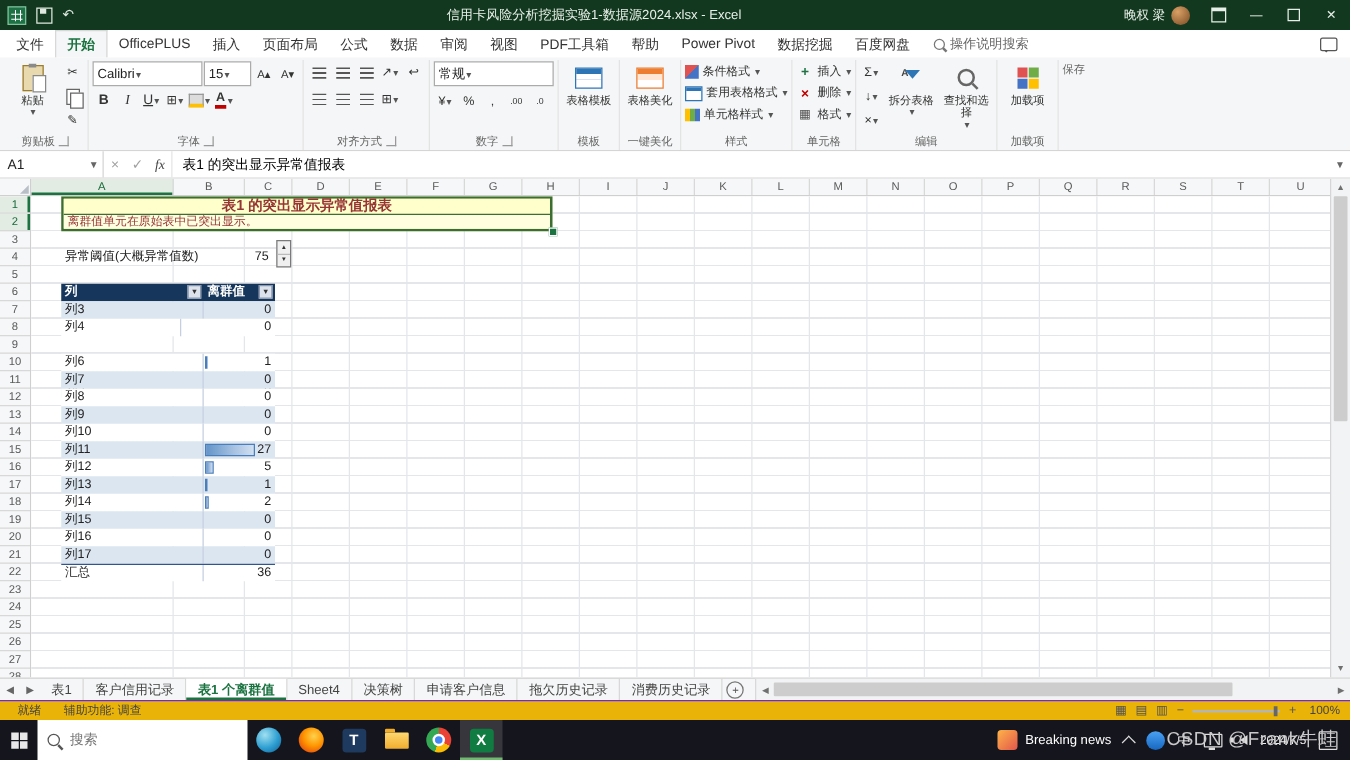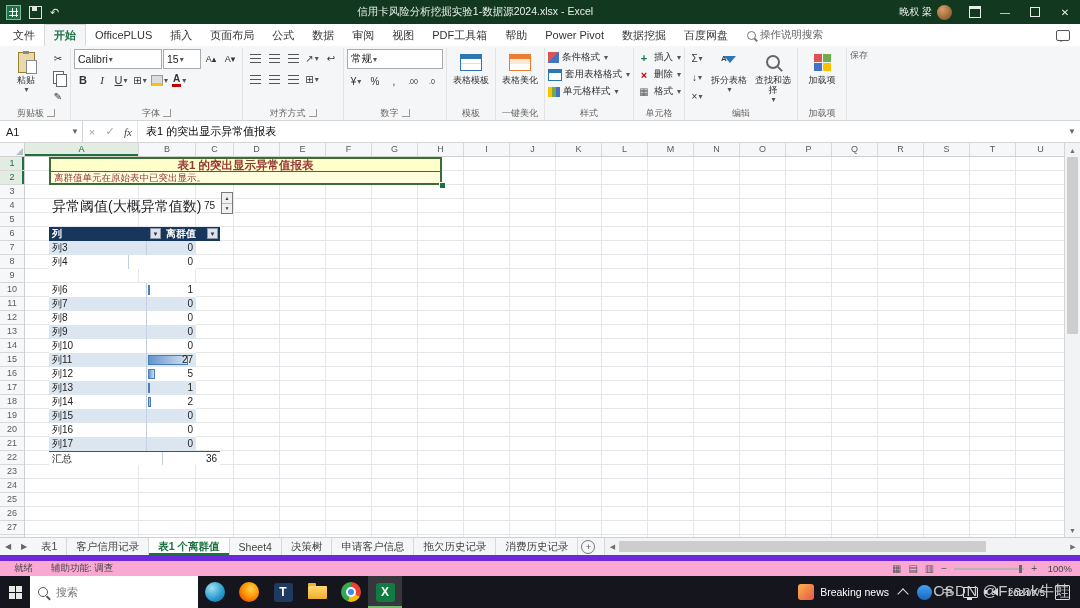--- a/index.html
+++ b/index.html
@@ -113,35 +113,35 @@
   .rhcell{height:14px;box-sizing:border-box;border-bottom:1px solid #d8d8d8;font-size:9px;color:#5a5a5a;text-align:center;line-height:13px}
   .rhcell.sel{background:#e2ece2;color:#1a6b3c;box-shadow:inset -2px 0 0 #1a7340}
   .cells{flex:1;position:relative;background-color:#fff;background-image:repeating-linear-gradient(to bottom,transparent 0 13px,#e4e6ea 13px 14px)}
   .vline{position:absolute;top:0;bottom:0;border-right:1px solid #e4e6ea;z-index:1}
 
   
   .titleblock{position:absolute;left:24px;top:0;width:393px;height:28px;z-index:3;border:2px solid #3c6e33;box-sizing:border-box;background:#ffffcc}
   .titlerow1{height:12px;color:#963634;font-weight:bold;font-size:11.5px;text-align:center;line-height:12px;border-bottom:1px solid #3c6e33;background:#ffffcc}
   .titlerow2{height:11px;color:#963634;font-size:9.5px;line-height:11px;padding-left:3px;background:#ffffe0;white-space:nowrap}
   .fillhandle{position:absolute;left:414px;top:25px;width:5px;height:5px;background:#1a7340;border:1px solid #fff;z-index:4}
-  .threslabel{position:absolute;left:27px;top:42px;height:14px;line-height:14px;font-size:14px;color:#222;z-index:2;white-space:nowrap}
+  .threslabel{position:absolute;left:27px;top:42px;height:14px;line-height:14px;font-size:10px;color:#222;z-index:2;white-space:nowrap}
   .thresval{position:absolute;left:138px;top:42px;width:52px;height:14px;line-height:14px;text-align:right;font-size:10px;color:#222;z-index:2}
   .spinner{position:absolute;left:196px;top:35px;width:12px;height:22px;z-index:3;display:flex;flex-direction:column;border:1px solid #7a7a7a;background:#f0f0f0;box-sizing:border-box}
   .spin{flex:1;display:flex;align-items:center;justify-content:center;border-bottom:1px solid #bbb}
   .spin:last-child{border-bottom:none}
   .spin::before{font-size:5px;color:#333}
   .spin.up::before{content:"▲"}
   .spin.down::before{content:"▼"}
   .thead{position:absolute;left:24px;top:70px;width:171px;height:14px;display:flex;z-index:2;background:#16365c;color:#fff;font-weight:bold;font-size:10px;line-height:14px}
   .thcell{position:relative;padding-left:3px;box-sizing:border-box}
   .thcell.c1{width:114px}
   .thcell.c2{width:57px}
   .filterbtn{position:absolute;right:2px;top:1px;width:11px;height:11px;background:#dde3ec;border:1px solid #8a97ad;box-sizing:border-box;display:flex;align-items:center;justify-content:center}
   .filterbtn::before{content:"▼";font-size:6px;color:#333}
-  .trow{position:absolute;left:24px;width:147px;height:14px;display:flex;z-index:2;background:#fff}
+  .trow{position:absolute;left:24px;width:171px;height:14px;display:flex;z-index:2;background:#fff}
   .trow.band{background:#dce6f1}
   .tname{width:114px;box-sizing:border-box;padding-left:3px;font-size:10px;line-height:14px;color:#222;border-right:1px solid #c5cfdf}
   .tval{width:57px;position:relative;box-sizing:border-box;text-align:right;padding-right:3px;font-size:10px;line-height:14px;color:#222}
   .tval span{position:relative;z-index:2}
   .databar{position:absolute;left:1px;top:2px;height:10px;background:linear-gradient(90deg,#6394c9,#a9c3e2 60%,#d2e0f1);border:1px solid #4a7ebb;box-sizing:border-box;z-index:1}
   .totalrow{position:absolute;left:24px;top:294px;width:171px;height:14px;display:flex;z-index:2;background:#fff;border-top:1px solid #31538f;box-sizing:border-box}
   .totalrow .tname{border-right:1px solid #c5cfdf}
 
   
   .vscroll{width:15px;flex:0 0 auto;background:#f2f3f5;border-left:1px solid #d5d5d5;display:flex;flex-direction:column;align-items:center}
@@ -156,21 +156,21 @@
   .stab{padding:0 9px;display:flex;align-items:center;border-right:1px solid #d8d8d8;color:#444;white-space:nowrap}
   .stab.active{background:#fff;color:#1a7340;font-weight:bold;box-shadow:inset 0 -2px 0 #1a7340}
   .addsheet{width:20px;display:flex;align-items:center;justify-content:center}
   .addsheet i{width:12px;height:12px;border:1px solid #767676;border-radius:50%;display:flex;align-items:center;justify-content:center;font-size:9px;color:#555;font-style:normal}
   .hscroll{flex:1;display:flex;align-items:center;margin-left:6px;background:#f2f3f5;border-left:1px solid #d8d8d8}
   .harrow{width:14px;display:flex;align-items:center;justify-content:center;color:#707070;font-size:7px}
   .htrack{flex:1;height:100%;display:flex;align-items:center}
   .hthumb{height:11px;background:#cdcdcd;border-radius:1px;width:82%}
 
   
-  .statusbar{height:15px;background:#f9a8d4;border-top:6px solid #6d28d9;display:flex;align-items:center;flex:0 0 auto;font-size:9.5px;color:#444}
+  .statusbar{height:15px;background:#eab308;border-top:1px solid #6d28d9;display:flex;align-items:center;flex:0 0 auto;font-size:9.5px;color:#444}
   .sb-mode{margin-left:14px}
   .sb-acc{margin-left:18px;display:flex;align-items:center;gap:3px}
   .sb-right{margin-left:auto;display:flex;align-items:center;gap:7px;padding-right:8px}
   .viewbtn{font-size:10px;color:#555}
   .zoomtrack{width:70px;height:2px;background:#b5b5b5;position:relative}
   .zoomknob{position:absolute;right:2px;top:-3px;width:3px;height:8px;background:#666}
   .zoomsign{font-size:10px;color:#555}
   .sb-zoom{min-width:28px;text-align:right}
 
   

